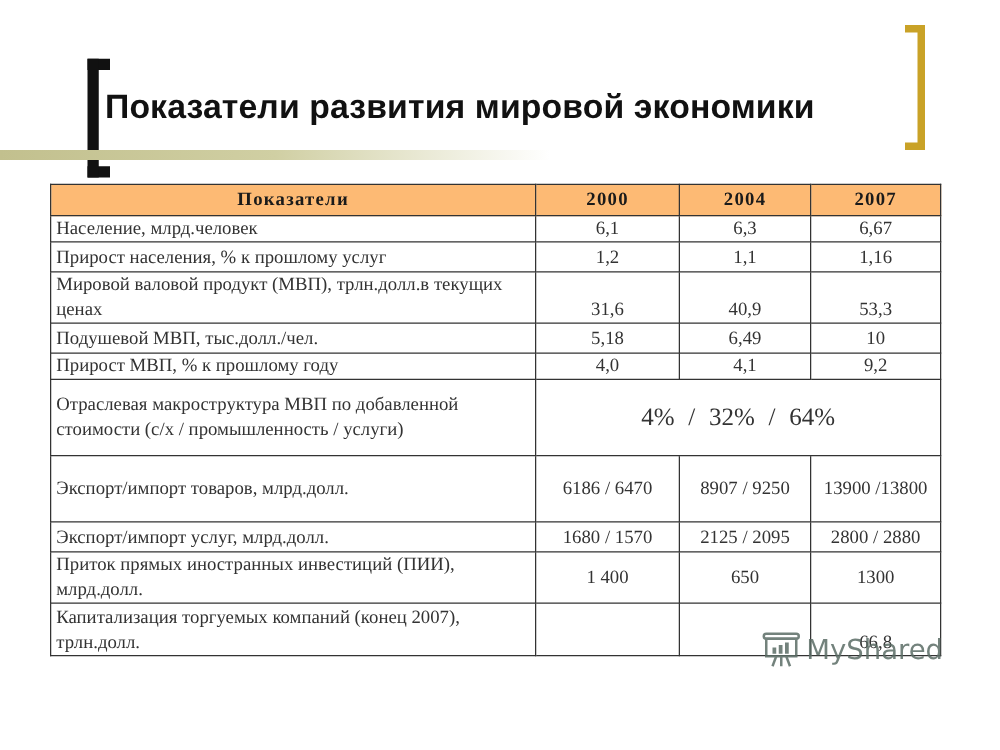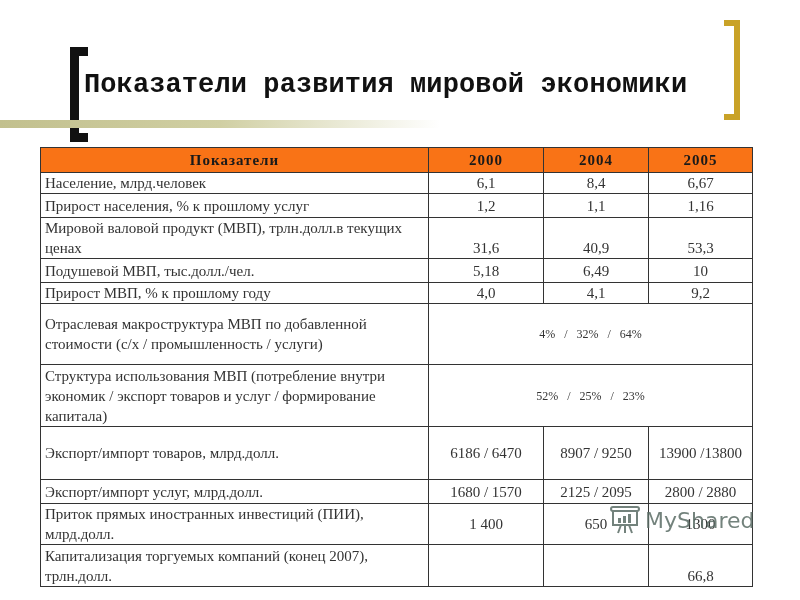--- a/index.html
+++ b/index.html
@@ -16,39 +16,39 @@
     position: absolute; left: 724px; top: 20px; width: 16px; height: 100px;
     border-right: 6px solid #c9a227; border-top: 6px solid #c9a227; border-bottom: 6px solid #c9a227;
     box-sizing: border-box;
   }
   .gradient-bar {
     position: absolute; left: 0; top: 120px; width: 440px; height: 8px;
     background: linear-gradient(to right, #c2c08e 0%, #d0cfa3 50%, rgba(255,255,255,0) 100%);
   }
   .title {
     position: absolute; left: 84px; top: 70px;
-    font-family: Liberation Mono, monospace; font-weight: bold; font-size: 27px; color: #111;
+    font-family: Liberation Sans, sans-serif; font-weight: bold; font-size: 27px; color: #111;
     letter-spacing: 0.1px; white-space: nowrap;
   }
   table.data {
     position: absolute; left: 40px; top: 147px;
     border-collapse: collapse; table-layout: fixed; width: 712px;
     font-size: 15px;
   }
   table.data td, table.data th {
     border: 1.5px solid #333; padding: 0 4px; line-height: 20px; vertical-align: middle;
   }
   table.data th {
-    background: #f97316; font-weight: bold; font-size: 15px; letter-spacing: 1px;
+    background: #fdba74; font-weight: bold; font-size: 15px; letter-spacing: 1px;
     height: 24px; text-align: center; color: #1a1a1a;
   }
   td.lbl { text-align: left; color: #333; }
   td.num { text-align: center; color: #333; }
   td.num.bottom { vertical-align: bottom; }
-  td.merged { text-align: center; font-size: 12px; color: #333; word-spacing: 6px; }
+  td.merged { text-align: center; font-size: 20px; color: #333; word-spacing: 6px; }
   .watermark {
     position: absolute; left: 608px; top: 505px; display: flex; align-items: center;
     font-family: "DejaVu Sans", sans-serif; color: #5b6d66; opacity: 0.85; font-size: 22px;
   }
   .watermark svg { margin-right: 3px; }
 </style>
 </head>
 <body>
 
 <div class="bracket-left"></div>
@@ -61,28 +61,28 @@
     <col style="width:388px">
       <col style="width:115px">
       <col style="width:105px">
       <col style="width:104px">
   </colgroup>
   <thead>
     <tr>
       <th>Показатели</th>
       <th>2000</th>
       <th>2004</th>
-      <th>2005</th>
+      <th>2007</th>
     </tr>
   </thead>
   <tbody>
     <tr style="height:15px">
       <td class="lbl">Население, млрд.человек</td>
       <td class="num">6,1</td>
-      <td class="num">8,4</td>
+      <td class="num">6,3</td>
       <td class="num">6,67</td>
     </tr>
     <tr style="height:24px">
       <td class="lbl">Прирост населения, % к прошлому услуг</td>
       <td class="num">1,2</td>
       <td class="num">1,1</td>
       <td class="num">1,16</td>
     </tr>
     <tr style="height:40px">
       <td class="lbl">Мировой валовой продукт (МВП), трлн.долл.в текущих ценах</td>
@@ -98,24 +98,20 @@
     </tr>
     <tr style="height:14px">
       <td class="lbl">Прирост МВП, % к прошлому году</td>
       <td class="num">4,0</td>
       <td class="num">4,1</td>
       <td class="num">9,2</td>
     </tr>
     <tr style="height:61px">
       <td class="lbl">Отраслевая макроструктура МВП по добавленной стоимости (с/х / промышленность / услуги)</td>
       <td class="merged" colspan="3">4% / 32% / 64%</td>
-    </tr>
-    <tr style="height:62px">
-      <td class="lbl">Структура использования МВП (потребление внутри экономик / экспорт товаров и услуг / формирование капитала)</td>
-      <td class="merged" colspan="3">52% / 25% / 23%</td>
     </tr>
     <tr style="height:24px">
       <td class="lbl">Экспорт/импорт товаров, млрд.долл.</td>
       <td class="num">6186 / 6470</td>
       <td class="num">8907 / 9250</td>
       <td class="num" style="padding:16px 1px;">13900 /13800</td>
     </tr>
     <tr style="height:24px">
       <td class="lbl">Экспорт/импорт услуг, млрд.долл.</td>
       <td class="num">1680 / 1570</td>

